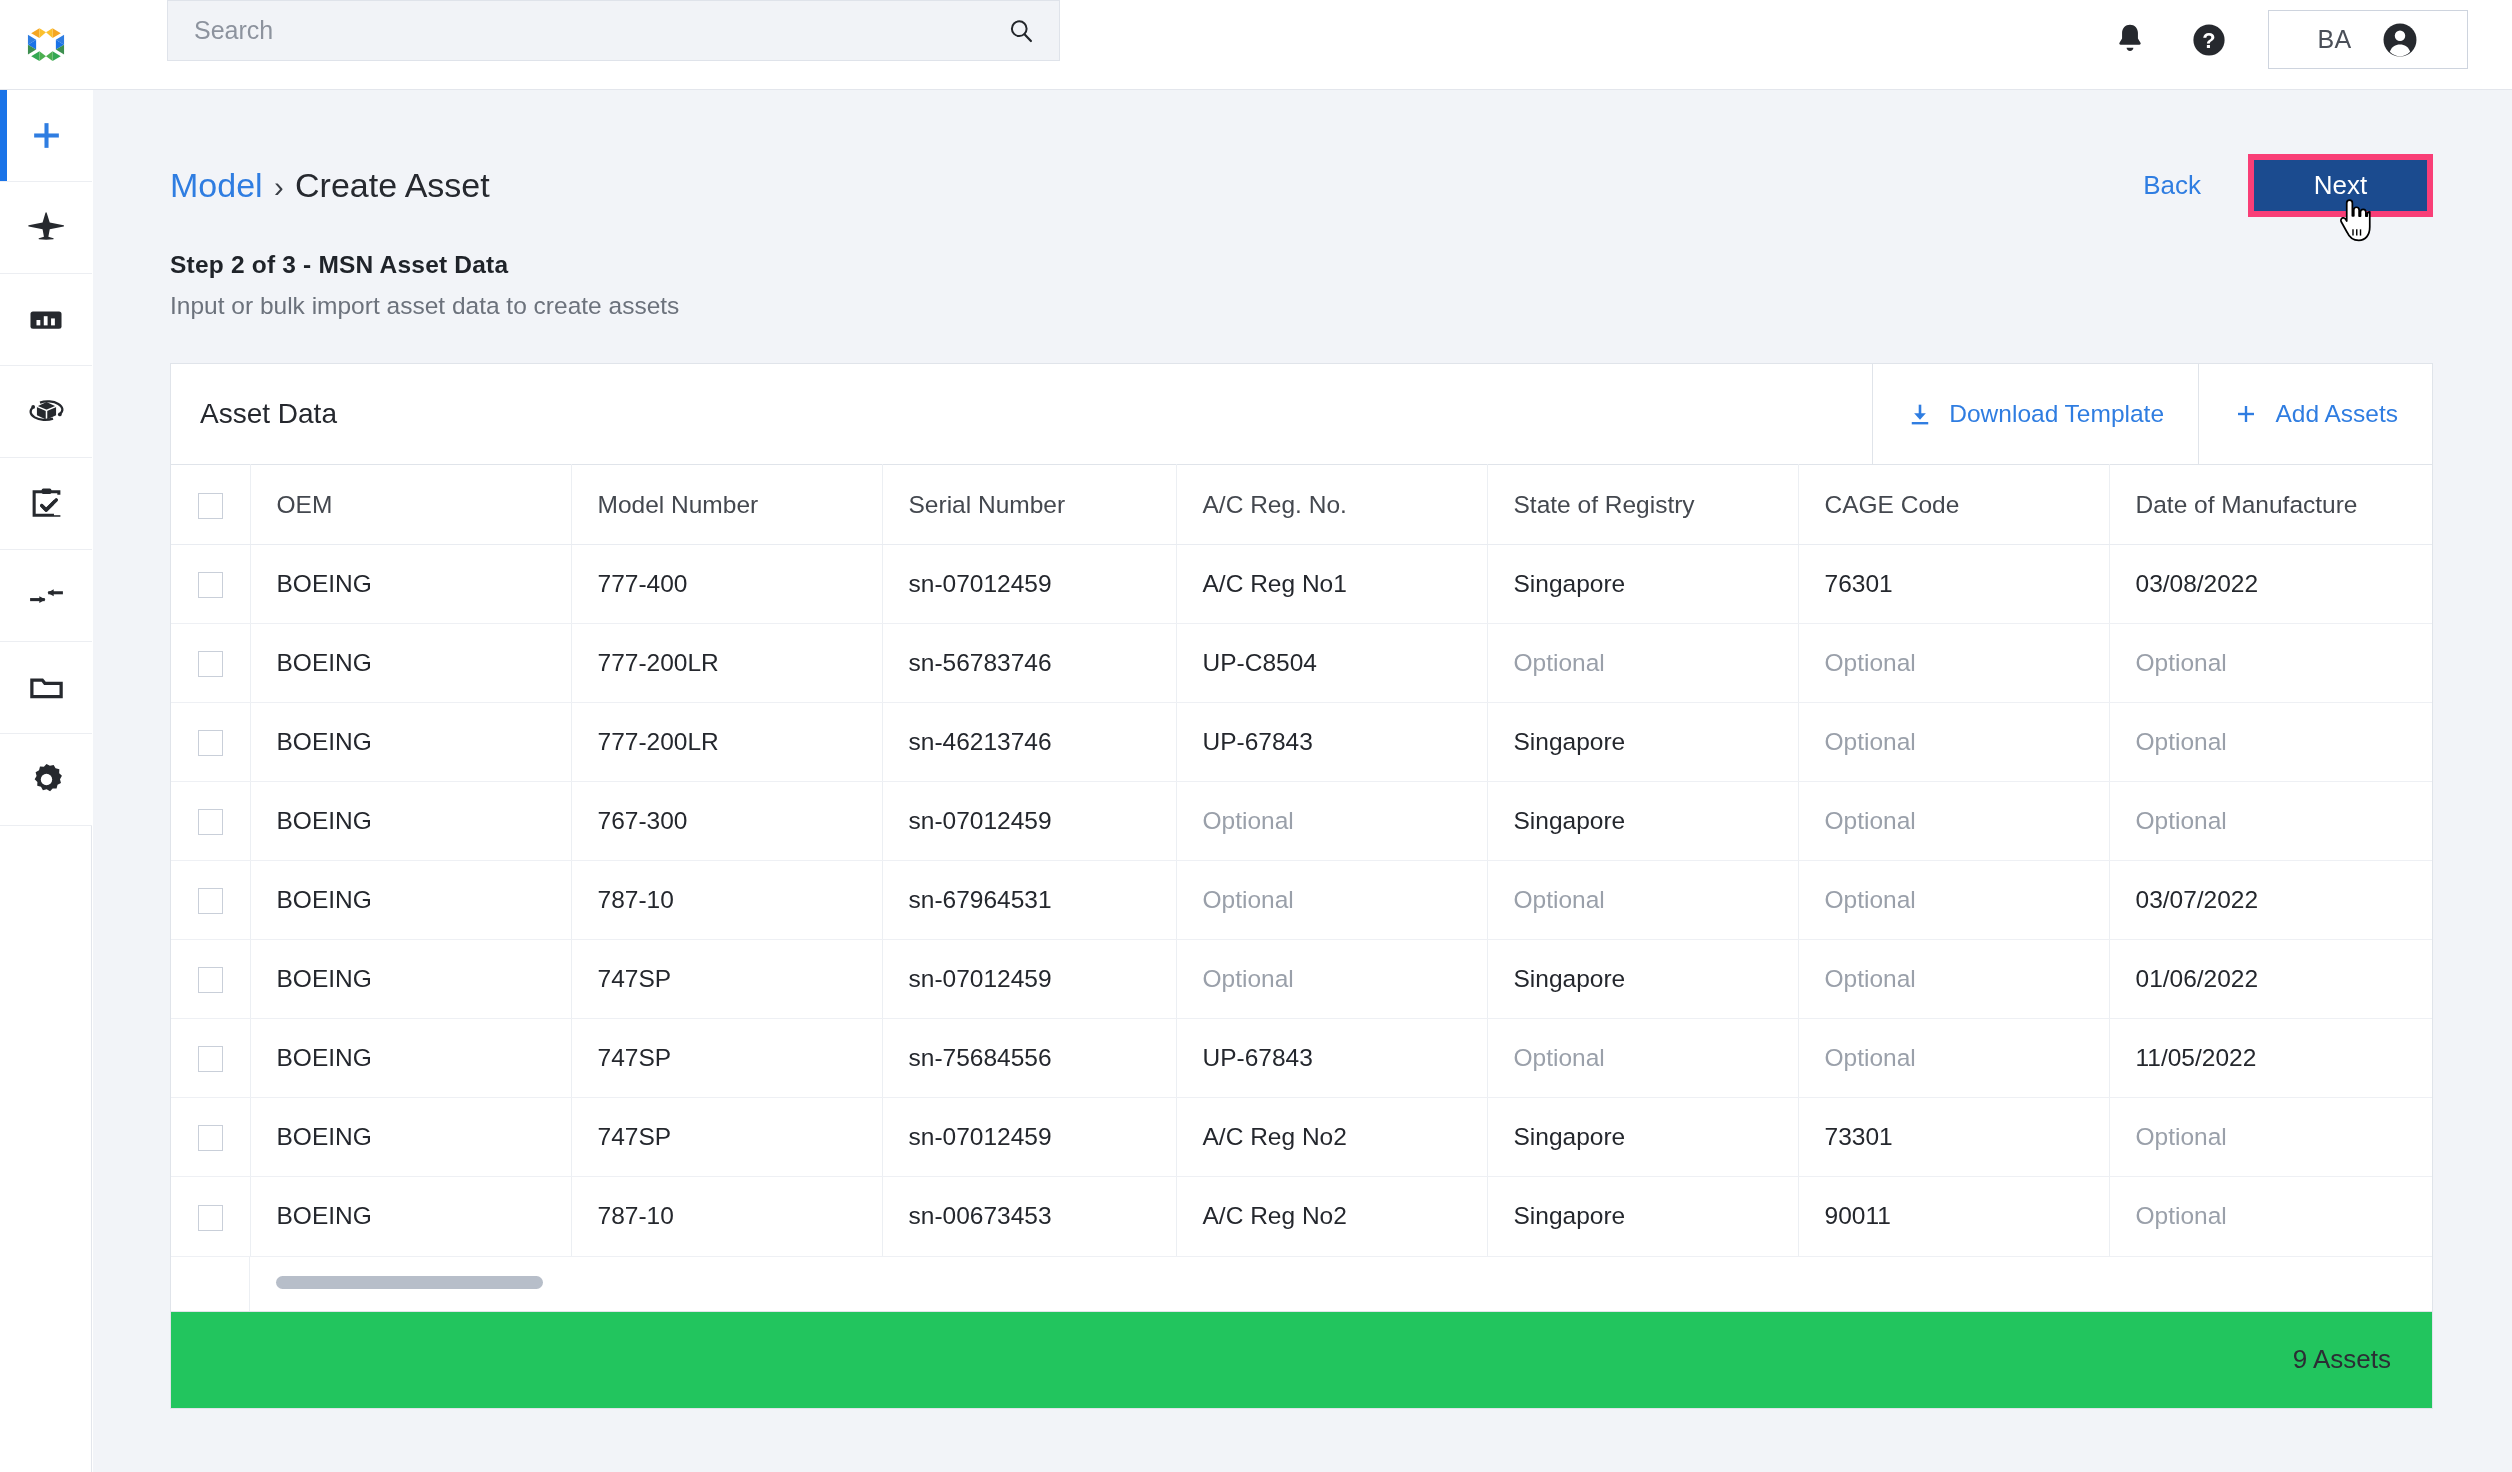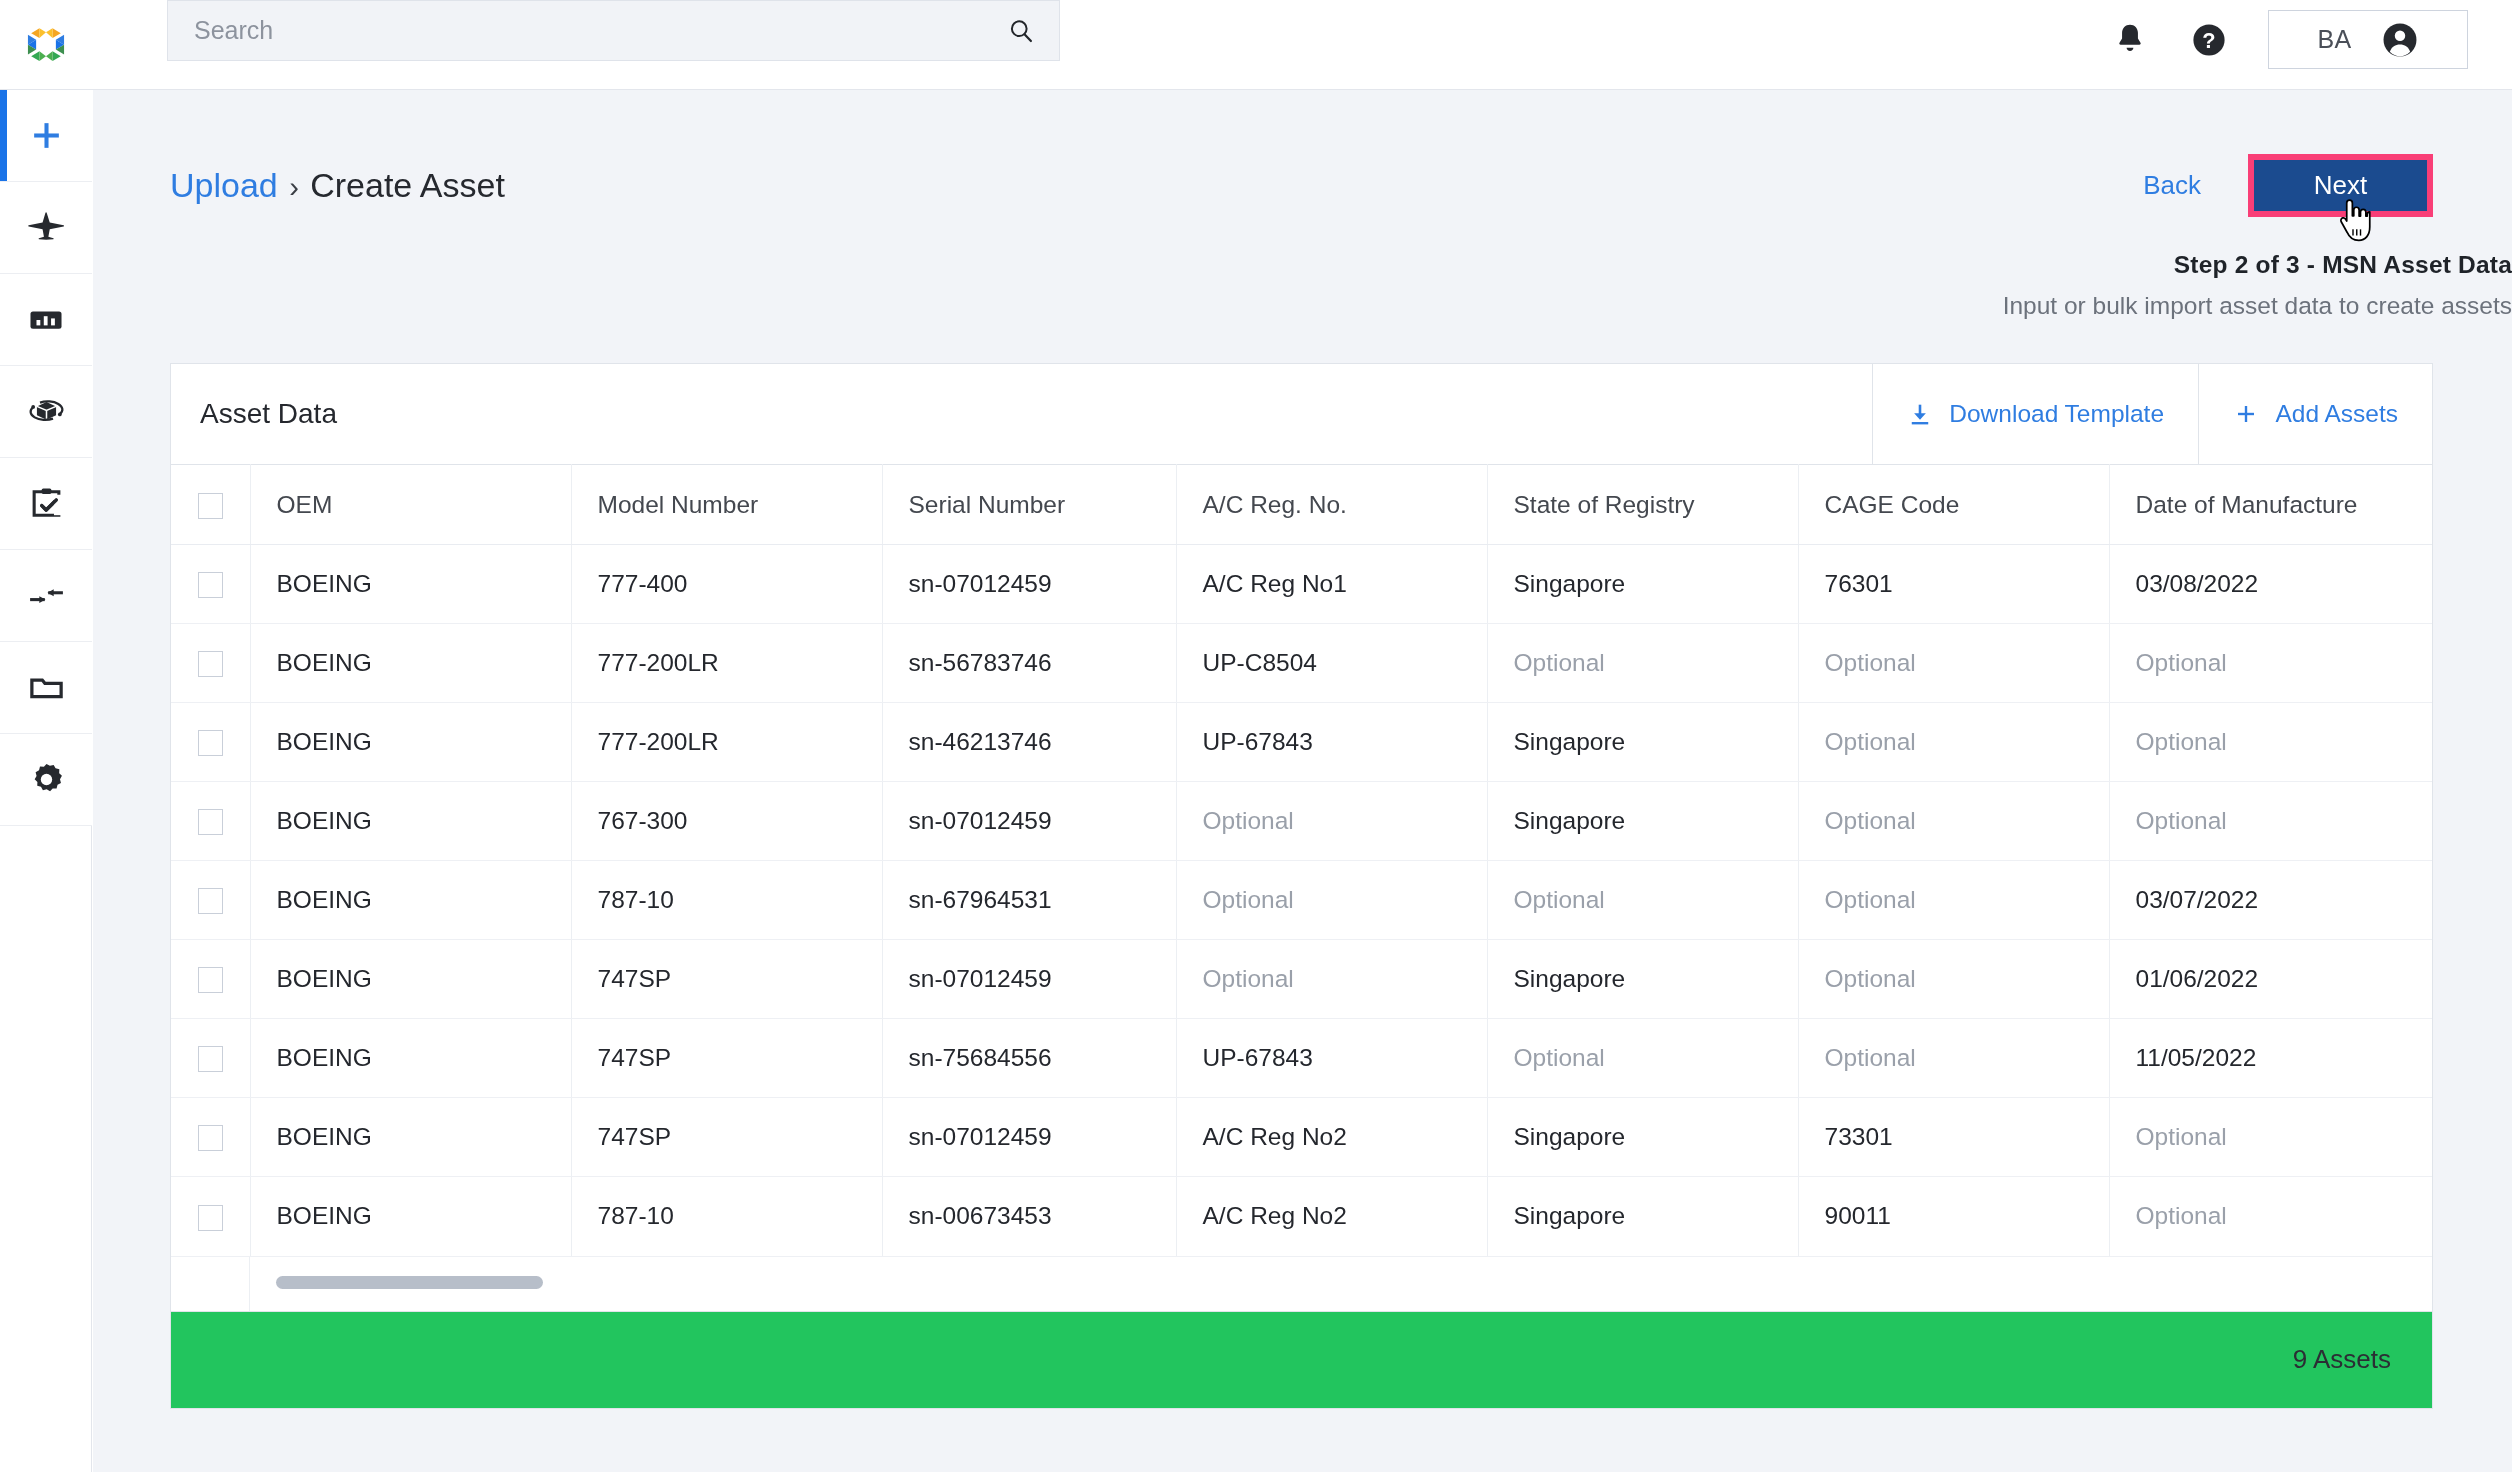--- a/index.html
+++ b/index.html
@@ -115,21 +115,21 @@
     background: #1b4b8f; color: #ffffff;
     border: none; cursor: pointer;
     font-family: "Liberation Sans", sans-serif;
     font-size: 26px;
   }
   .cursor-hand {
     position: absolute; left: 80px; top: 38px;
     width: 38px; height: 47px; pointer-events: none;
   }
 
-  .step-block { padding: 34px 0 0 77px; text-align: right; }
+  .step-block { padding: 34px 0 0 77px; }
   .step-title {
     font-size: 24.5px; font-weight: bold; color: #1f2329;
     letter-spacing: 0.2px;
   }
   .step-sub {
     margin-top: 13px;
     font-size: 24.5px; color: #6c727c;
   }
 
   
@@ -333,21 +333,21 @@
       <path d="M12 2.4l2.1 1.2 2.3-.6 1.2 2.1 2.3.6-.1 2.4 1.7 1.6-1.2 2.1.6 2.3-2.1 1.2-.6 2.3-2.4-.1-1.6 1.7-2.1-1.2-2.3.6-1.2-2.1-2.3-.6.1-2.4-1.7-1.6 1.2-2.1-.6-2.3 2.1-1.2.6-2.3 2.4.1z" fill="#26292e"></path>
       <circle cx="12" cy="12" r="3.5" fill="#ffffff"></circle>
     </svg>
   </div>
 </div>
 
 <div class="main">
 
   <div class="page-head">
     <div class="breadcrumb">
-      <span class="crumb-link">Upload</span>
+      <span class="crumb-link">Model</span>
       <span class="crumb-sep">›</span>
       <span class="crumb-current">Create Asset</span>
     </div>
 
     <div class="head-actions">
       <span class="back-link">Back</span>
       <div class="next-highlight">
         <button class="next-btn">Next</button>
         <svg class="cursor-hand" viewBox="0 0 24 30">
           <path d="M8 3.2c0-1 .8-1.8 1.8-1.8s1.8.8 1.8 1.8v8.2h.9V7.6c0-.9.8-1.7 1.7-1.7s1.7.8 1.7 1.7v3.9h.9V9c0-.9.8-1.7 1.7-1.7s1.7.8 1.7 1.7v2.5h.9v-1c0-.9.7-1.6 1.6-1.6v9.6c0 5-2.6 8.6-7 8.6-4.1 0-6.1-2.1-7.4-5.1L4.4 15c-.4-1 .1-2 1-2.3.7-.2 1.4.1 1.8.7l.8 1.3z" fill="#ffffff" stroke="#000000" stroke-width="1.1" stroke-linejoin="round"></path>

